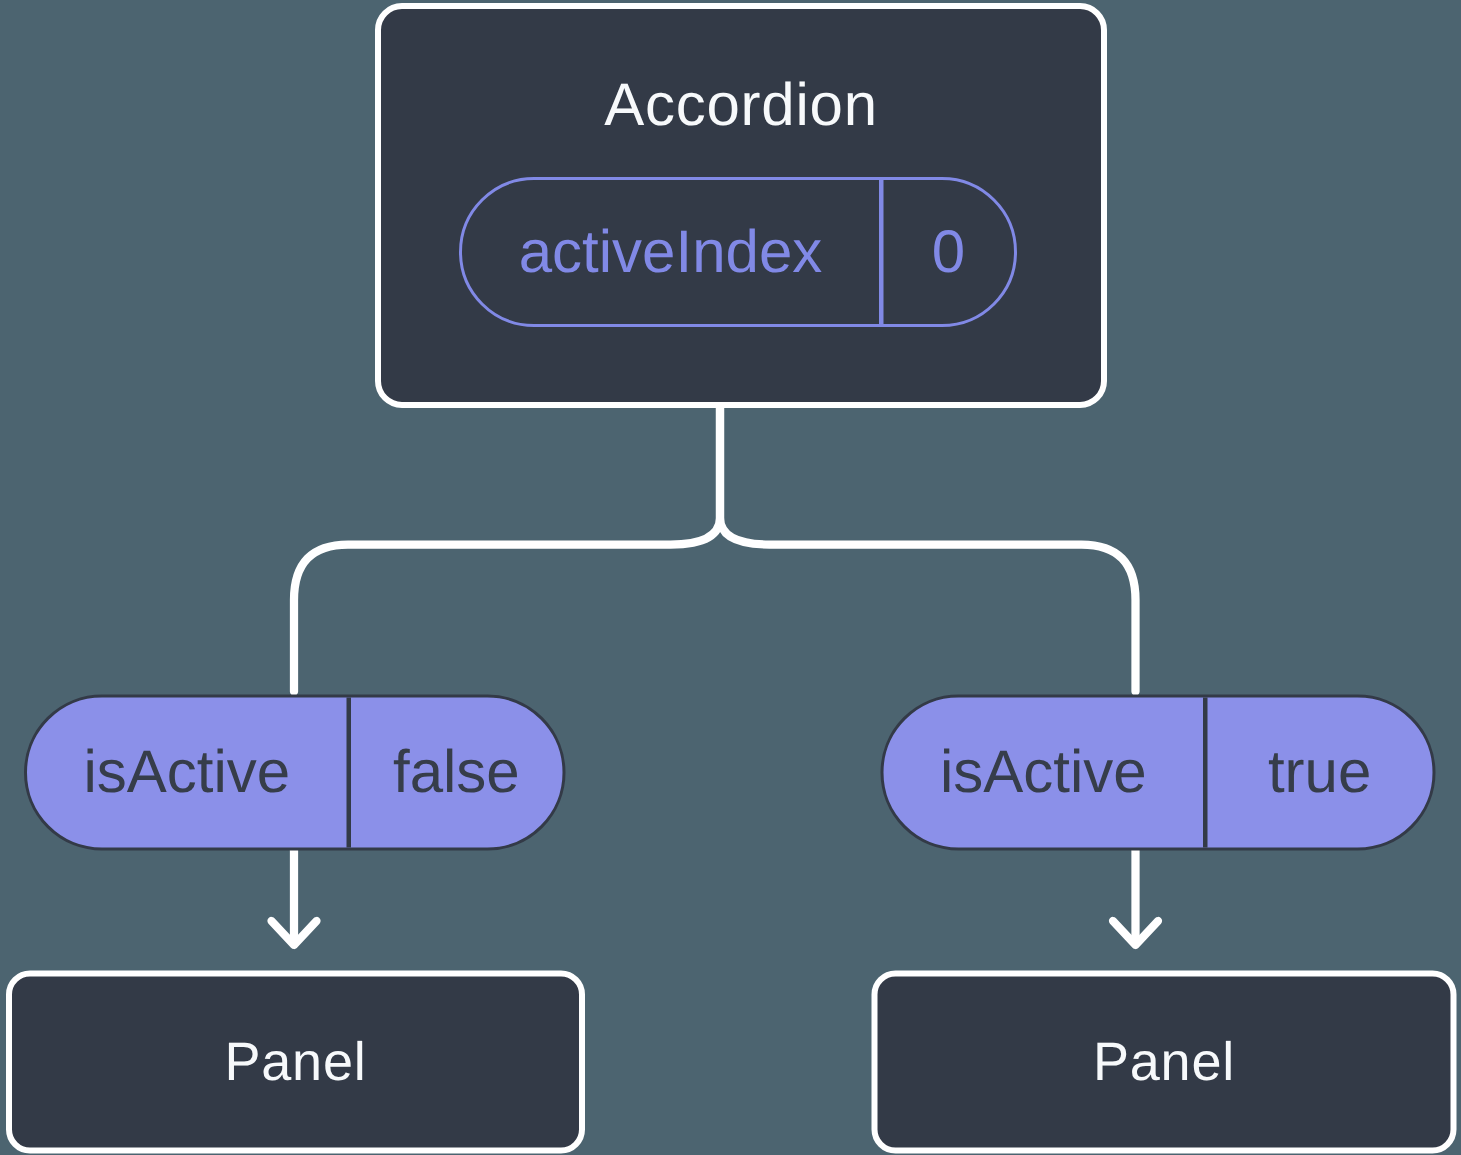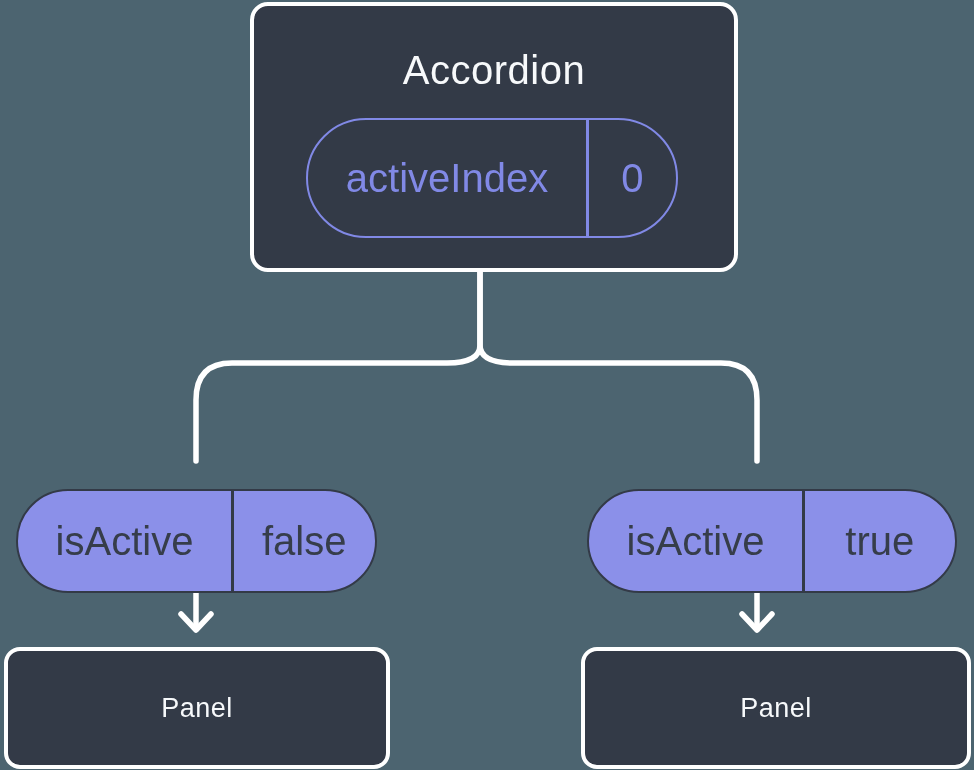--- a/index.html
+++ b/index.html
@@ -43,21 +43,21 @@
     left: 0; right: 0; top: 42px;
     text-align: center;
     font-size: 40px;
     font-weight: 500;
     letter-spacing: 0.5px;
     line-height: 44px;
   }
   .state-pill {
     position: absolute;
     left: 52px; top: 112px;
-    width: 372px; height: 120px;
+    width: 372px; height: 100px;
     border: 2.5px solid var(--state-accent, #8189E6);
     border-radius: 60px;
     display: flex;
     align-items: stretch;
     color: var(--state-accent, #8189E6);
     font-size: 40px;
   }
   .cell {
     display: flex;
     align-items: center;
@@ -74,39 +74,38 @@
     position: absolute;
     top: 463px;
     height: 104px;
     background: var(--prop-fill, #8B90E9);
     border: 2.5px solid var(--prop-border, #333A47);
     border-radius: 60px;
     display: flex;
     align-items: stretch;
     color: var(--prop-text, #363D4A);
     font-size: 40px;
-    margin-top: 26px;
   }
   .prop-pill-left  { left: 16px;  width: 361px; }
   .prop-pill-right { left: 587px; width: 370px; }
   .prop-pill .cell-label { width: 213px; }
   .prop-pill .cell-value { flex: 1; }
   .prop-divider {
     width: 2.5px;
     background: var(--prop-border, #333A47);
   }
   .panel {
     position: absolute;
     top: 647px;
     height: 122px;
     border-radius: 16px;
     display: flex;
     align-items: center;
     justify-content: center;
-    font-size: 27px;
+    font-size: 36px;
     font-weight: 500;
     letter-spacing: 0.5px;
   }
   .panel-left  { left: 4px;   width: 386px; }
   .panel-right { left: 581px; width: 390px; }
 </style>
 </head>
 <body>
 
 <div class="stage">

